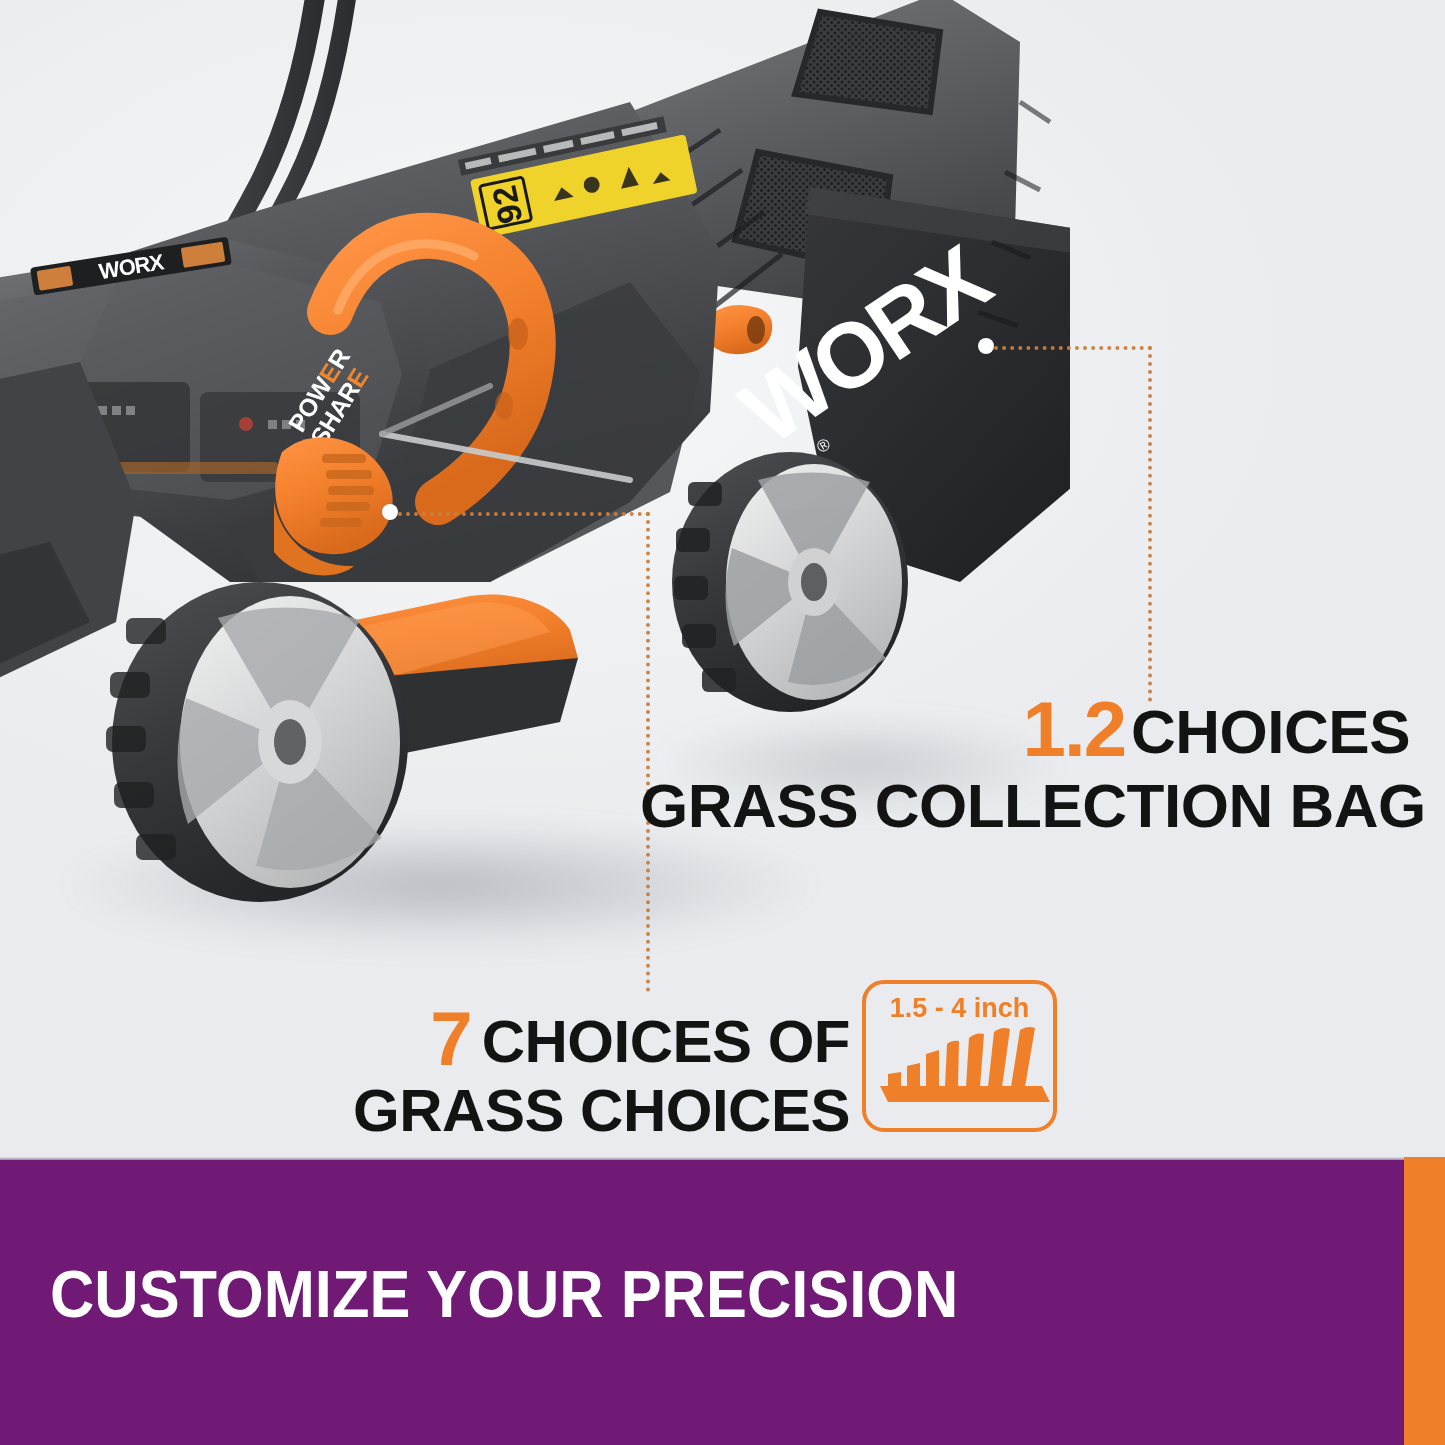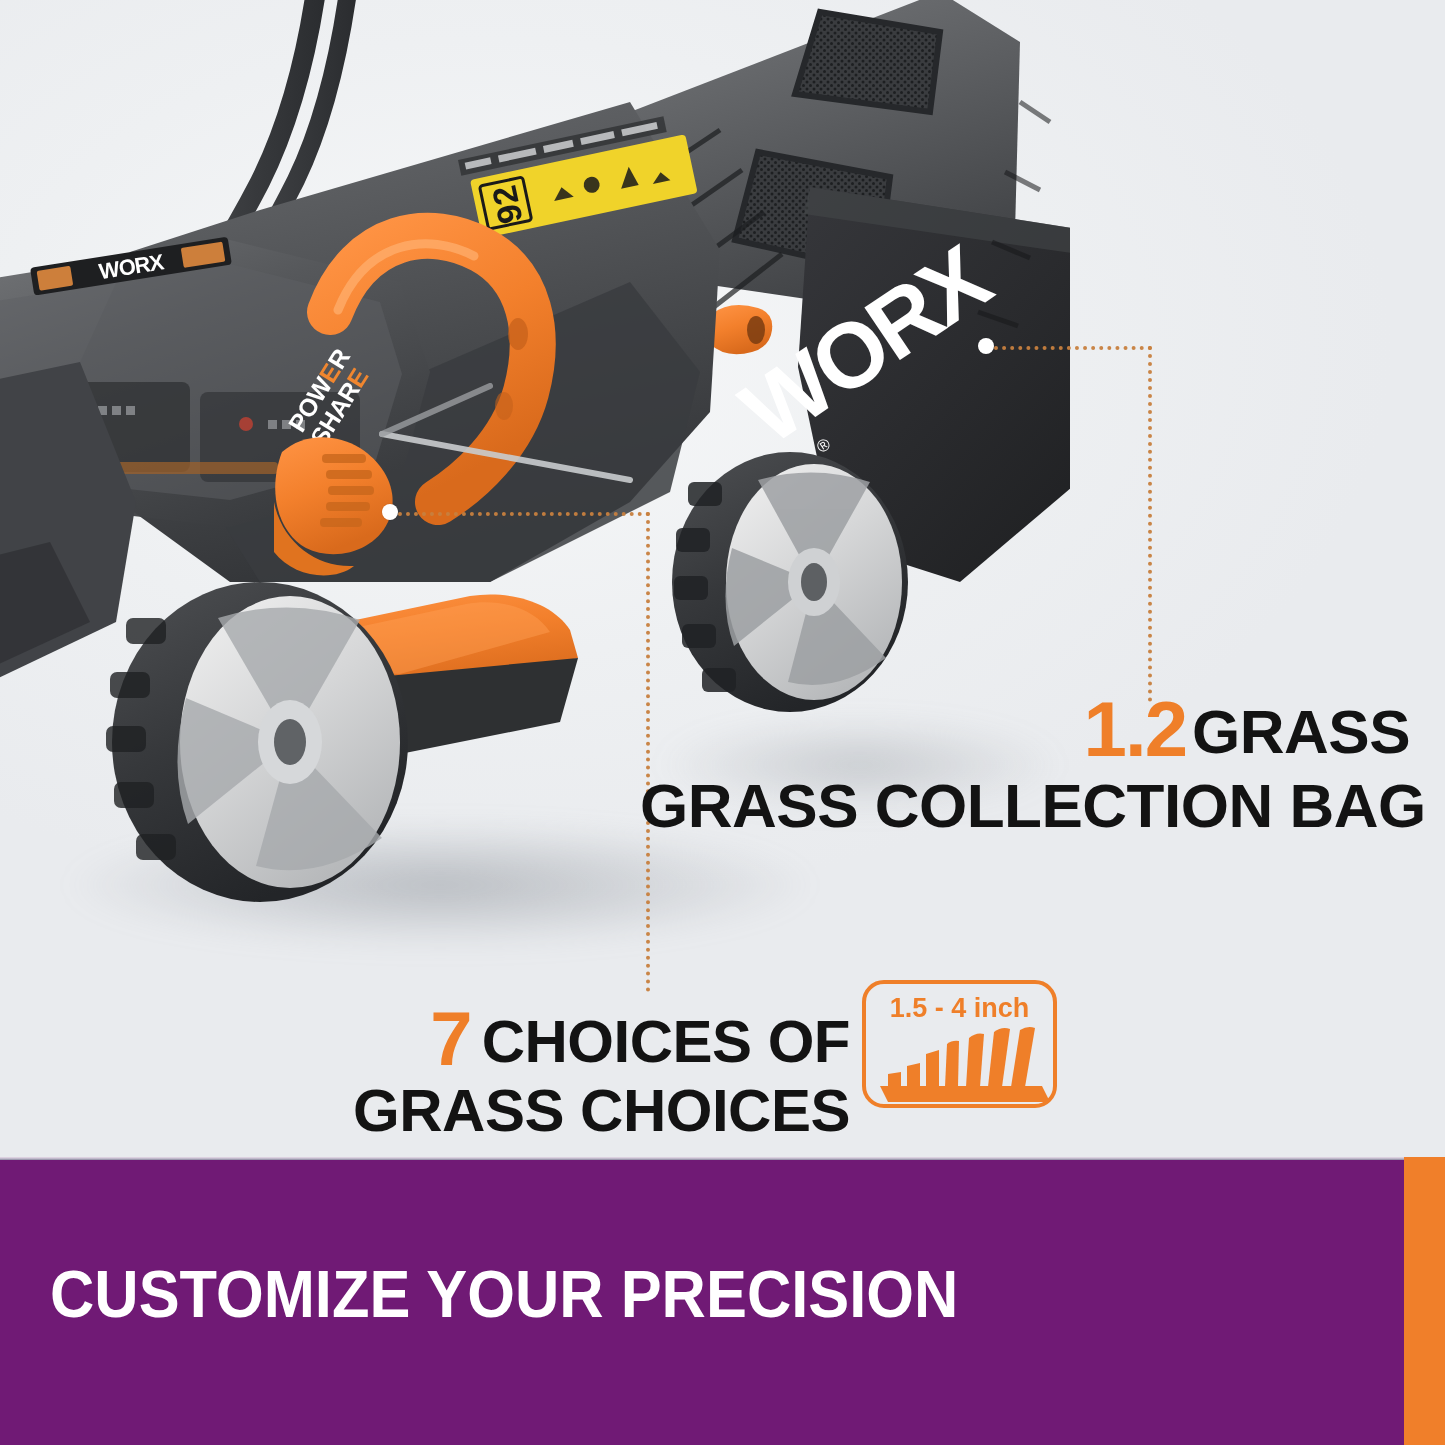--- a/index.html
+++ b/index.html
@@ -68,21 +68,21 @@
   #callout-bag .l2{font-size:62px;margin-top:4px;}
 
   
   #callout-heights{left:330px;top:1000px;width:520px;text-align:right;}
   #callout-heights .l1{font-size:60px;}
   #callout-heights .l1 .co-num{font-size:76px;letter-spacing:-1px;vertical-align:-3px;padding-right:10px;}
   #callout-heights .l2{font-size:60px;margin-top:2px;}
 
   
   #height-icon{
-    position:absolute;left:862px;top:980px;width:195px;height:128px;
+    position:absolute;left:862px;top:980px;width:195px;height:152px;
     border:4px solid #ef7f29;border-radius:22px;background:transparent;padding-left:32px;
   }
   #height-icon .hi-label{
     position:absolute;left:0;right:0;top:9px;text-align:center;
     font-family:"Liberation Sans", sans-serif;
     font-weight:700;font-size:27px;color:#ef7f29;letter-spacing:0px;
   }
   #height-icon svg{position:absolute;left:8px;top:40px;width:179px;height:80px;}
 
   
@@ -361,21 +361,21 @@
       <div class="dot-v" style="left:1148px;top:346px;height:356px;"></div>
     </div>
 
     <div class="leader">
       <div class="node-dot" style="left:382px;top:504px;"></div>
       <div class="dot-h" style="left:398px;top:512px;width:252px;"></div>
       <div class="dot-v" style="left:646px;top:512px;height:480px;"></div>
     </div>
 
     <div class="callout" id="callout-bag">
-      <div class="co-line l1"><span class="co-num">1.2</span><span>GRASS</span></div>
+      <div class="co-line l1"><span class="co-num">1.2</span><span>CHOICES</span></div>
       <div class="co-line l2">GRASS COLLECTION BAG</div>
     </div>
 
     <div class="callout" id="callout-heights">
       <div class="co-line l1"><span class="co-num">7</span><span>CHOICES OF</span></div>
       <div class="co-line l2">GRASS CHOICES</div>
     </div>
 
     <div id="height-icon">
       <div class="hi-label">1.5 - 4 inch</div>

